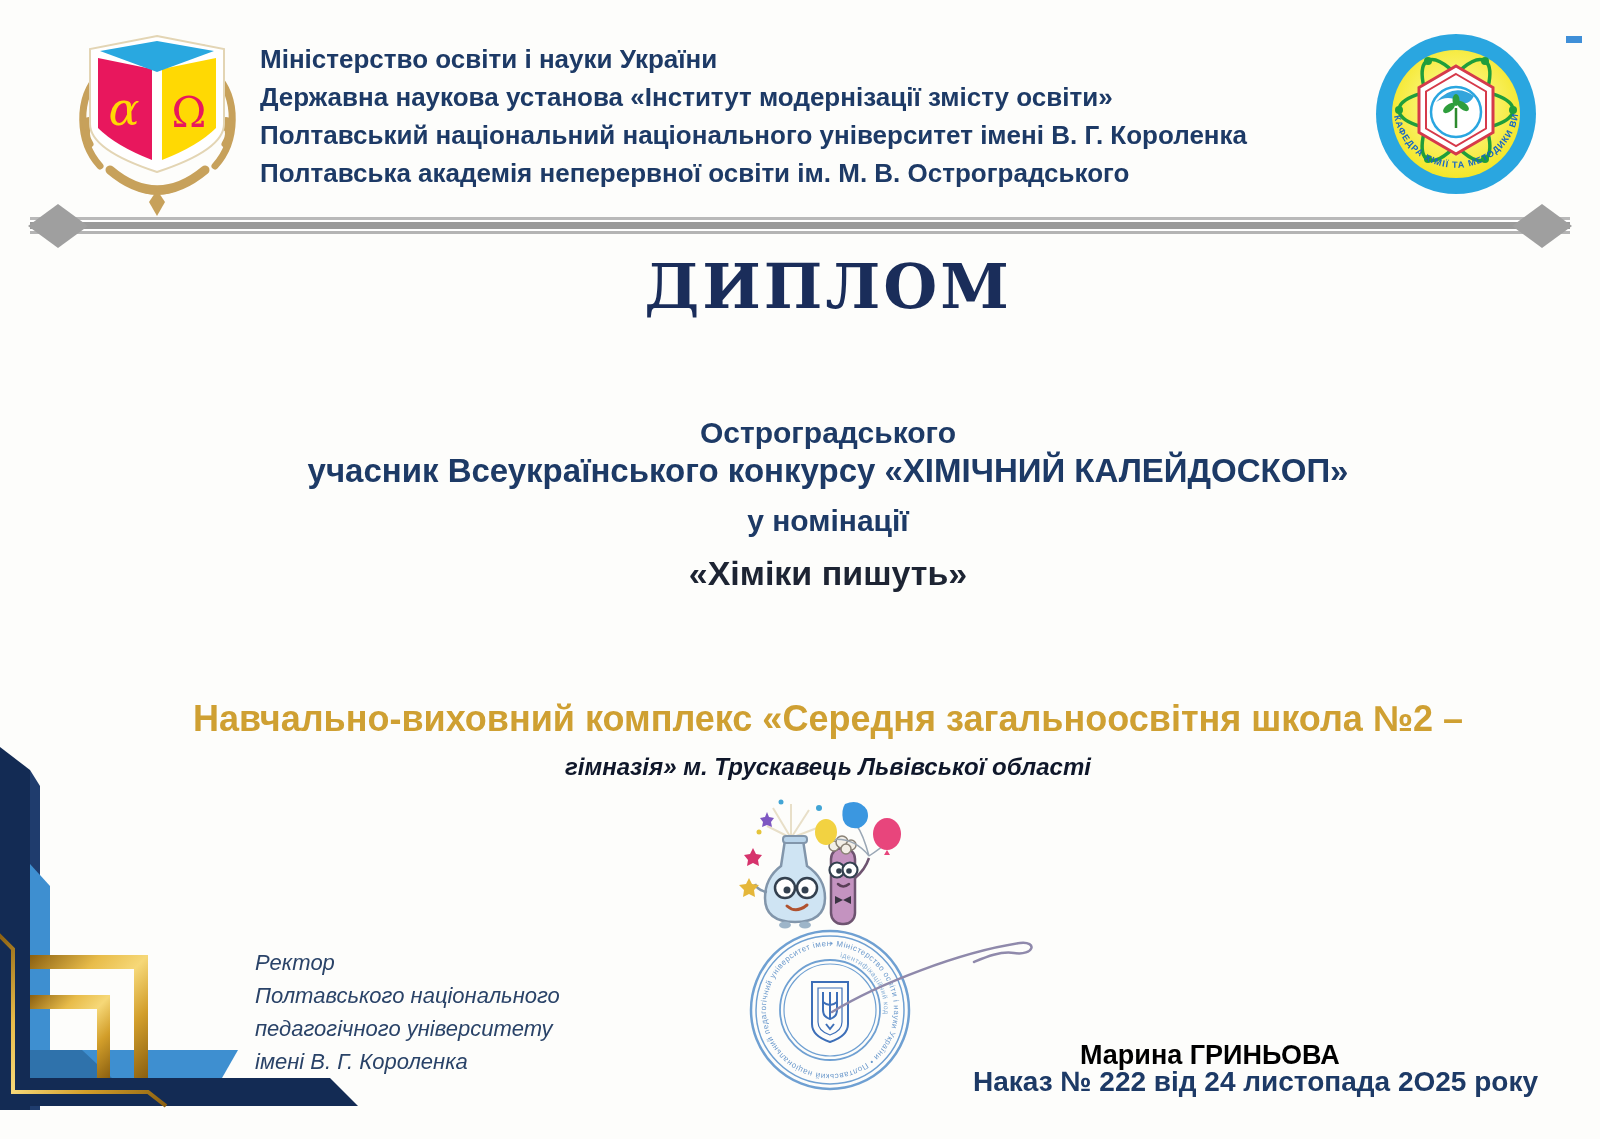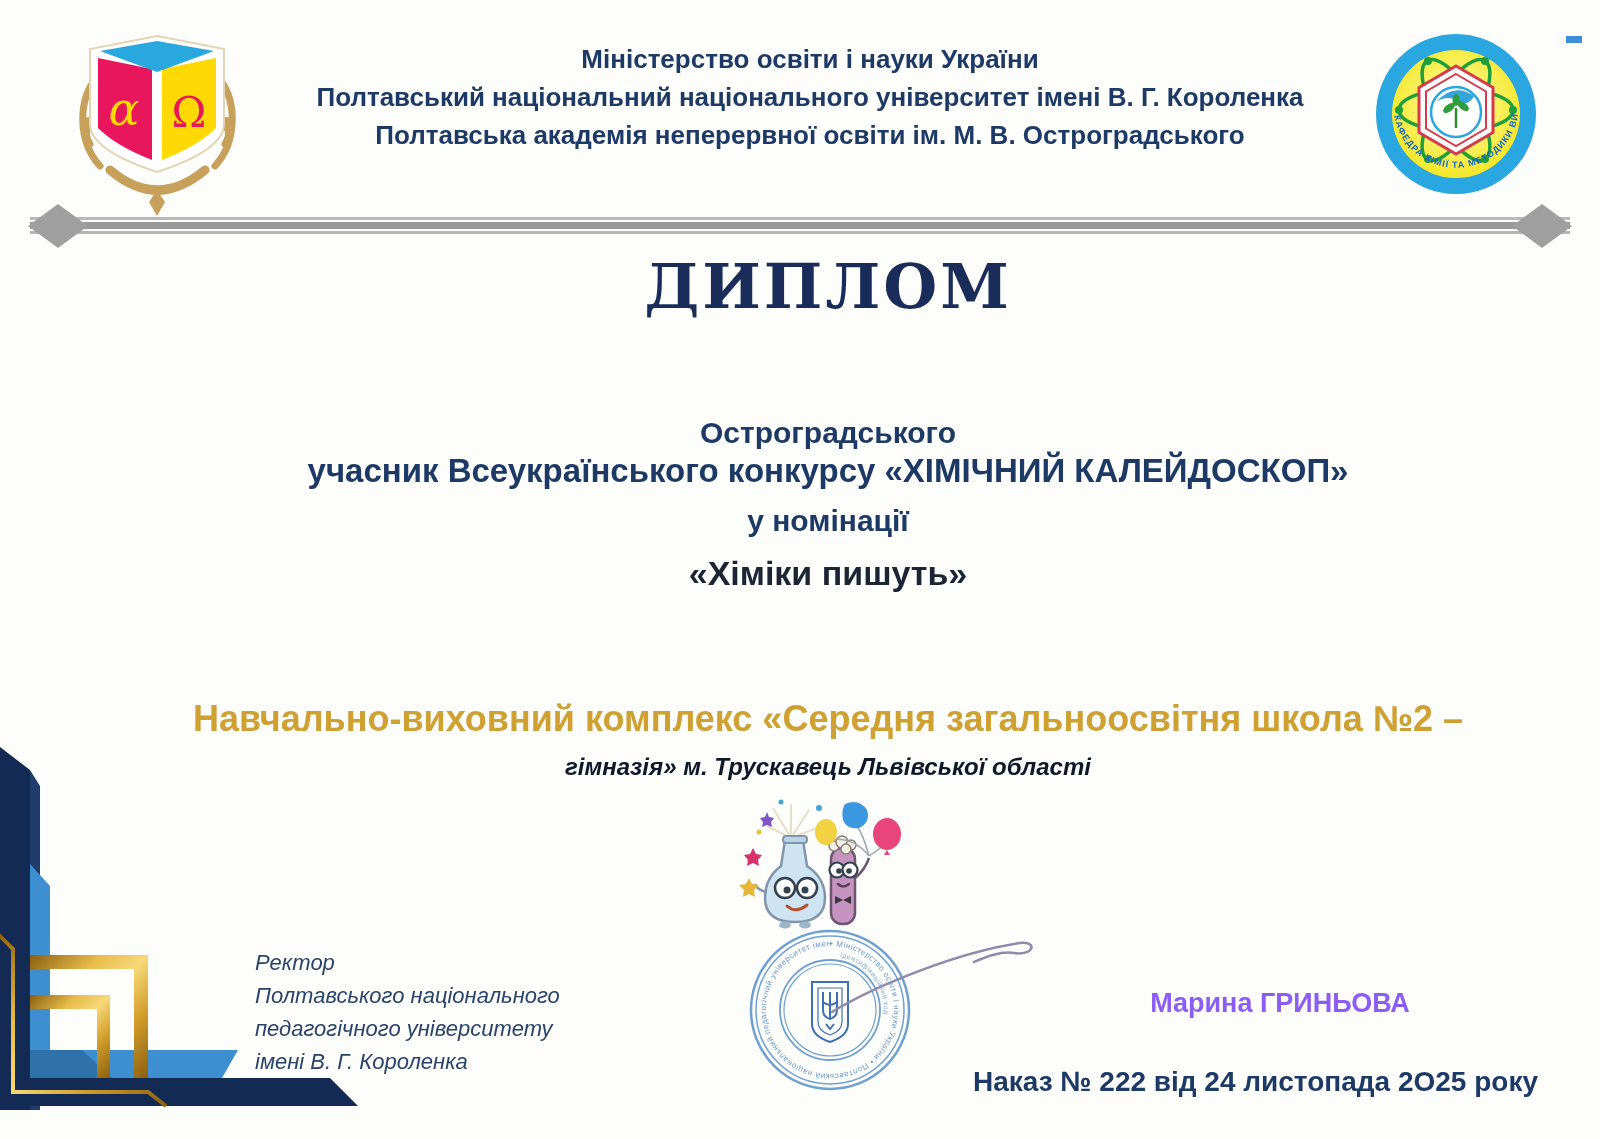--- a/index.html
+++ b/index.html
@@ -1,43 +1,43 @@
 <!DOCTYPE html>
 <html><head>
 <meta charset="utf-8">
 <style>
   html,body{margin:0;padding:0;background:#e8e8e8;}
   .page{position:relative;width:1600px;height:1139px;background:#fdfdfb;overflow:hidden;
         font-family:"Liberation Sans",sans-serif;margin:0 auto;}
   .abs{position:absolute;}
   .center-line{left:0;width:1600px;text-align:center;color:#1d3a66;padding-left:28px;}
   
-  .hdr{top:40px;left:260px;width:1100px;text-align:center;font-weight:bold;
+  .hdr{top:40px;left:260px;width:1100px;text-align:left;font-weight:bold;
        font-size:26px;line-height:38px;color:#1d3a66;}
   
   .divider-bar{left:30px;right:30px;top:217px;height:17px;
       background:linear-gradient(180deg,#b9b9b9 0 3px,#ffffff 3px 5px,#9a9a9a 5px 12px,#ffffff 12px 14px,#b4b4b4 14px 17px);}
   .diamond{width:60px;height:44px;background:#9f9f9f;top:204px;
       clip-path:polygon(50% 0,100% 50%,50% 100%,0 50%);}
   
   .title-main{top:250px;font-family:"DejaVu Serif",serif;font-weight:bold;font-size:62px;
       letter-spacing:3px;color:#1a2d5a;}
   .title-degree{top:334px;font-family:"DejaVu Serif",serif;font-weight:bold;font-size:56px;
       letter-spacing:2px;color:#1a2d5a;}
   .line-awarded{top:416px;font-size:30px;font-weight:bold;}
   .line-participant{top:452px;font-size:33px;font-weight:bold;}
   .line-nomintro{top:504px;font-size:30px;font-weight:bold;}
   .line-nomination{top:554px;font-size:34px;color:#1d2433;font-weight:bold;}
   .line-recipient{top:610px;font-family:"DejaVu Serif",serif;font-weight:bold;font-size:58px;color:#c3921c;}
   .line-school1{top:698px;font-size:36px;color:#cfa032;font-weight:bold;}
   .line-school2{top:753px;font-size:24px;color:#0f172a;font-weight:bold;font-style:italic;}
   
   .rector{top:946px;left:255px;font-size:22px;line-height:33px;color:#2a4368;font-style:italic;}
-  .manager{top:988px;left:1080px;width:400px;text-align:center;font-weight:bold;
-      font-size:27px;color:#8b5cf6;}
+  .manager{top:1040px;left:1080px;width:400px;font-weight:bold;
+      font-size:27px;color:#000000;}
   .order{top:1066px;right:62px;font-size:28px;font-weight:bold;color:#1d3a66;}
   svg{display:block;}
 </style>
 </head>
 <body>
 
 <div class="page">
 
   <svg class="abs" style="left:60px;top:28px" width="195" height="190" viewBox="0 0 195 190">
     <g stroke="#c7a15b" stroke-width="7" fill="none" stroke-linecap="round">
@@ -103,20 +103,21 @@
       <ellipse cx="84" cy="70" rx="3.5" ry="6" fill="#2e9e3c"></ellipse>
     </g>
     <text font-size="9" font-weight="bold" fill="#1766c4" letter-spacing="1">
       <textPath href="#arcR" startOffset="0">КАФЕДРА ХІМІЇ ТА МЕТОДИКИ ВИКЛАДАННЯ ХІМІЇ</textPath>
     </text>
   </svg>
   <div class="abs" style="left:1566px;top:36px;width:16px;height:7px;background:#3f8fd8"></div>
 
   <div class="abs hdr">
     <div>Міністерство освіти і науки України</div>
+    <div>Державна наукова установа «Інститут модернізації змісту освіти»</div>
     <div>Полтавський національний національного університет імені В. Г. Короленка</div>
     <div>Полтавська академія неперервної освіти ім. М. В. Остроградського</div>
   </div>
 
   <div class="abs divider-bar"></div>
   <div class="abs diamond" style="left:28px;"></div>
   <div class="abs diamond" style="right:28px;"></div>
 
   <div class="abs center-line title-main">ДИПЛОМ</div>
   <div class="abs center-line line-awarded">Остроградського</div>

